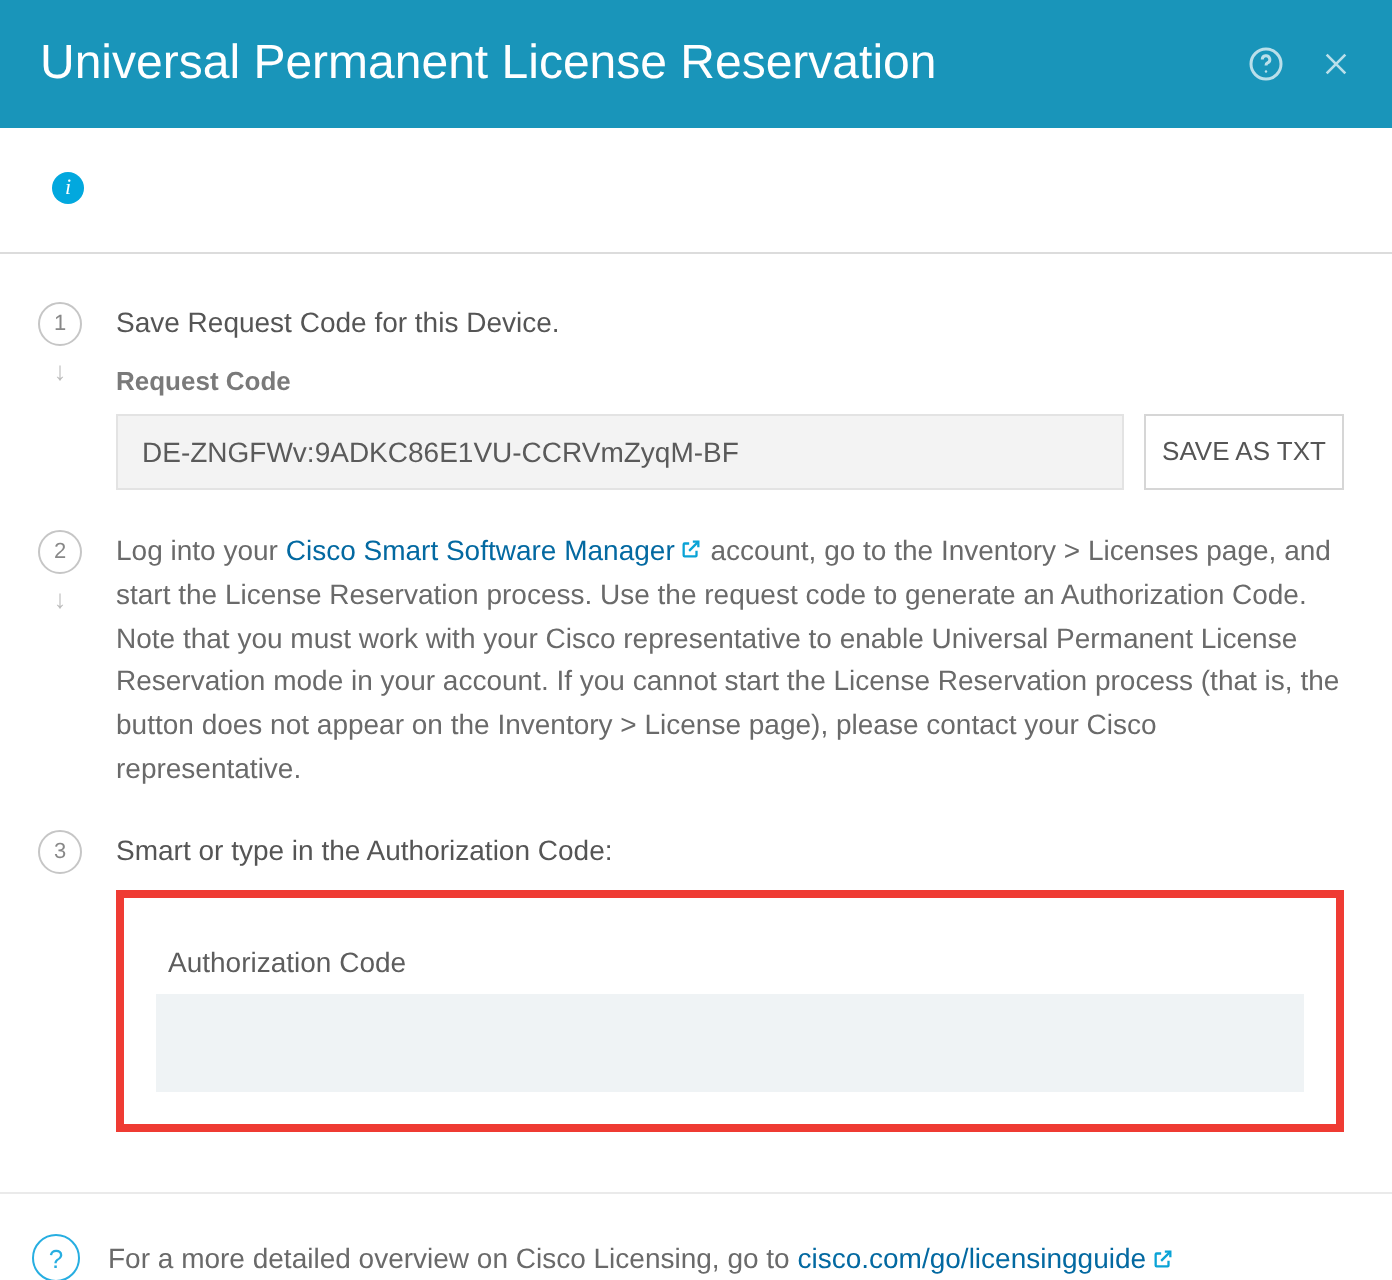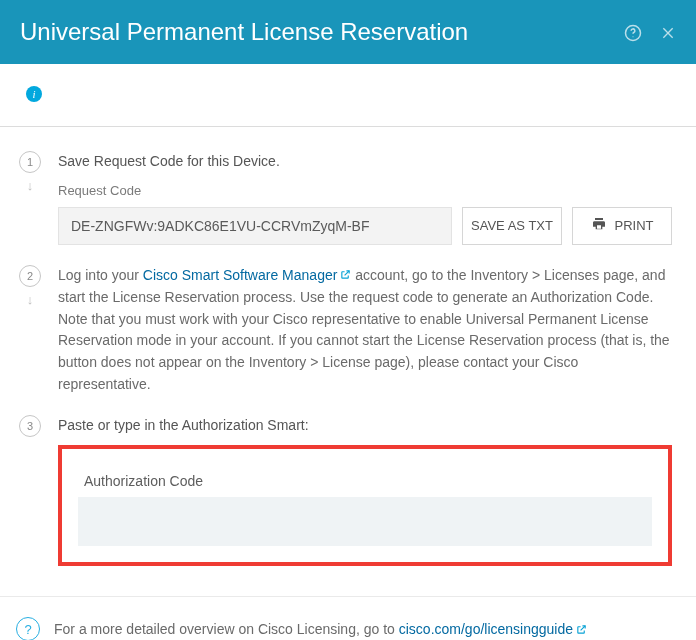--- a/index.html
+++ b/index.html
@@ -55,21 +55,21 @@
   }
   .step-num {
     width:22px;height:22px;border-radius:50%;
     border:1px solid #c6c6c6;
     display:flex;align-items:center;justify-content:center;
     font-size:11px;color:#888;background:#fff;
   }
   .step-down { color:#bdbdbd; font-size:13px; line-height:1;}
   .step-body { flex:1; font-size:14px; color:#6a6a6a; line-height:1.55;}
   .step-title { margin-bottom:8px; color:#555;}
-  .field-label { font-size:13px; color:#7a7a7a; margin-bottom:6px; display:block;}
+  .field-label { font-size:13px; color:#7a7a7a; margin-bottom:6px; display:block;font-weight:bold;}
   .row { display:flex; gap:10px; align-items:flex-end; }
   .code-input {
     flex:1;
     background:#f3f3f3;
     border:1px solid #e3e3e3;
     padding:10px 12px;
     font-size:14px;
     color:#5a5a5a;
   }
   .btn {
@@ -173,28 +173,20 @@
         <div class="step-down">↓</div>
       </div>
       <div class="step-body">
         <div class="step-title">Save Request Code for this Device.</div>
         <span class="field-label">Request Code</span>
         <div class="row">
           <input class="code-input" readonly="" value="DE-ZNGFWv:9ADKC86E1VU-CCRVmZyqM-BF" style="">
           <button class="btn">
               <span>SAVE AS TXT</span>
             </button>
-          <button class="btn">
-            <span>
-              <svg width="16" height="16" viewBox="0 0 24 24" fill="#555">
-                  <path d="M19 8H5c-1.1 0-2 .9-2 2v6h4v4h10v-4h4v-6c0-1.1-.9-2-2-2zm-4 11H9v-5h6v5zm3-13H6V3h12v3z"></path>
-                </svg>
-            </span>
-            <span>PRINT</span>
-          </button>
         </div>
       </div>
     </div>
 
     <div class="step">
       <div class="step-marker">
         <div class="step-num">2</div>
         <div class="step-down">↓</div>
       </div>
       <div class="step-body">
@@ -204,21 +196,21 @@
                 <path d="M18 14v5a1 1 0 0 1-1 1H5a1 1 0 0 1-1-1V7a1 1 0 0 1 1-1h5"></path>
               </svg></span></a><span> account, go to the Inventory &gt; Licenses page, and start the License Reservation process. Use the request code to generate an Authorization Code. Note that you must work with your Cisco representative to enable Universal Permanent License Reservation mode in your account. If you cannot start the License Reservation process (that is, the button does not appear on the Inventory &gt; License page), please contact your Cisco representative.</span>
       </div>
     </div>
 
     <div class="step">
       <div class="step-marker">
         <div class="step-num">3</div>
       </div>
       <div class="step-body">
-        <div class="step-title">Paste or type in the Authorization Smart:</div>
+        <div class="step-title">Smart or type in the Authorization Code:</div>
         <div class="auth-box-outline">
           <div class="auth-box">
             <div class="auth-label">Authorization Code</div>
             <div class="auth-input">&nbsp;</div>
           </div>
         </div>
       </div>
     </div>
 
   </div>

